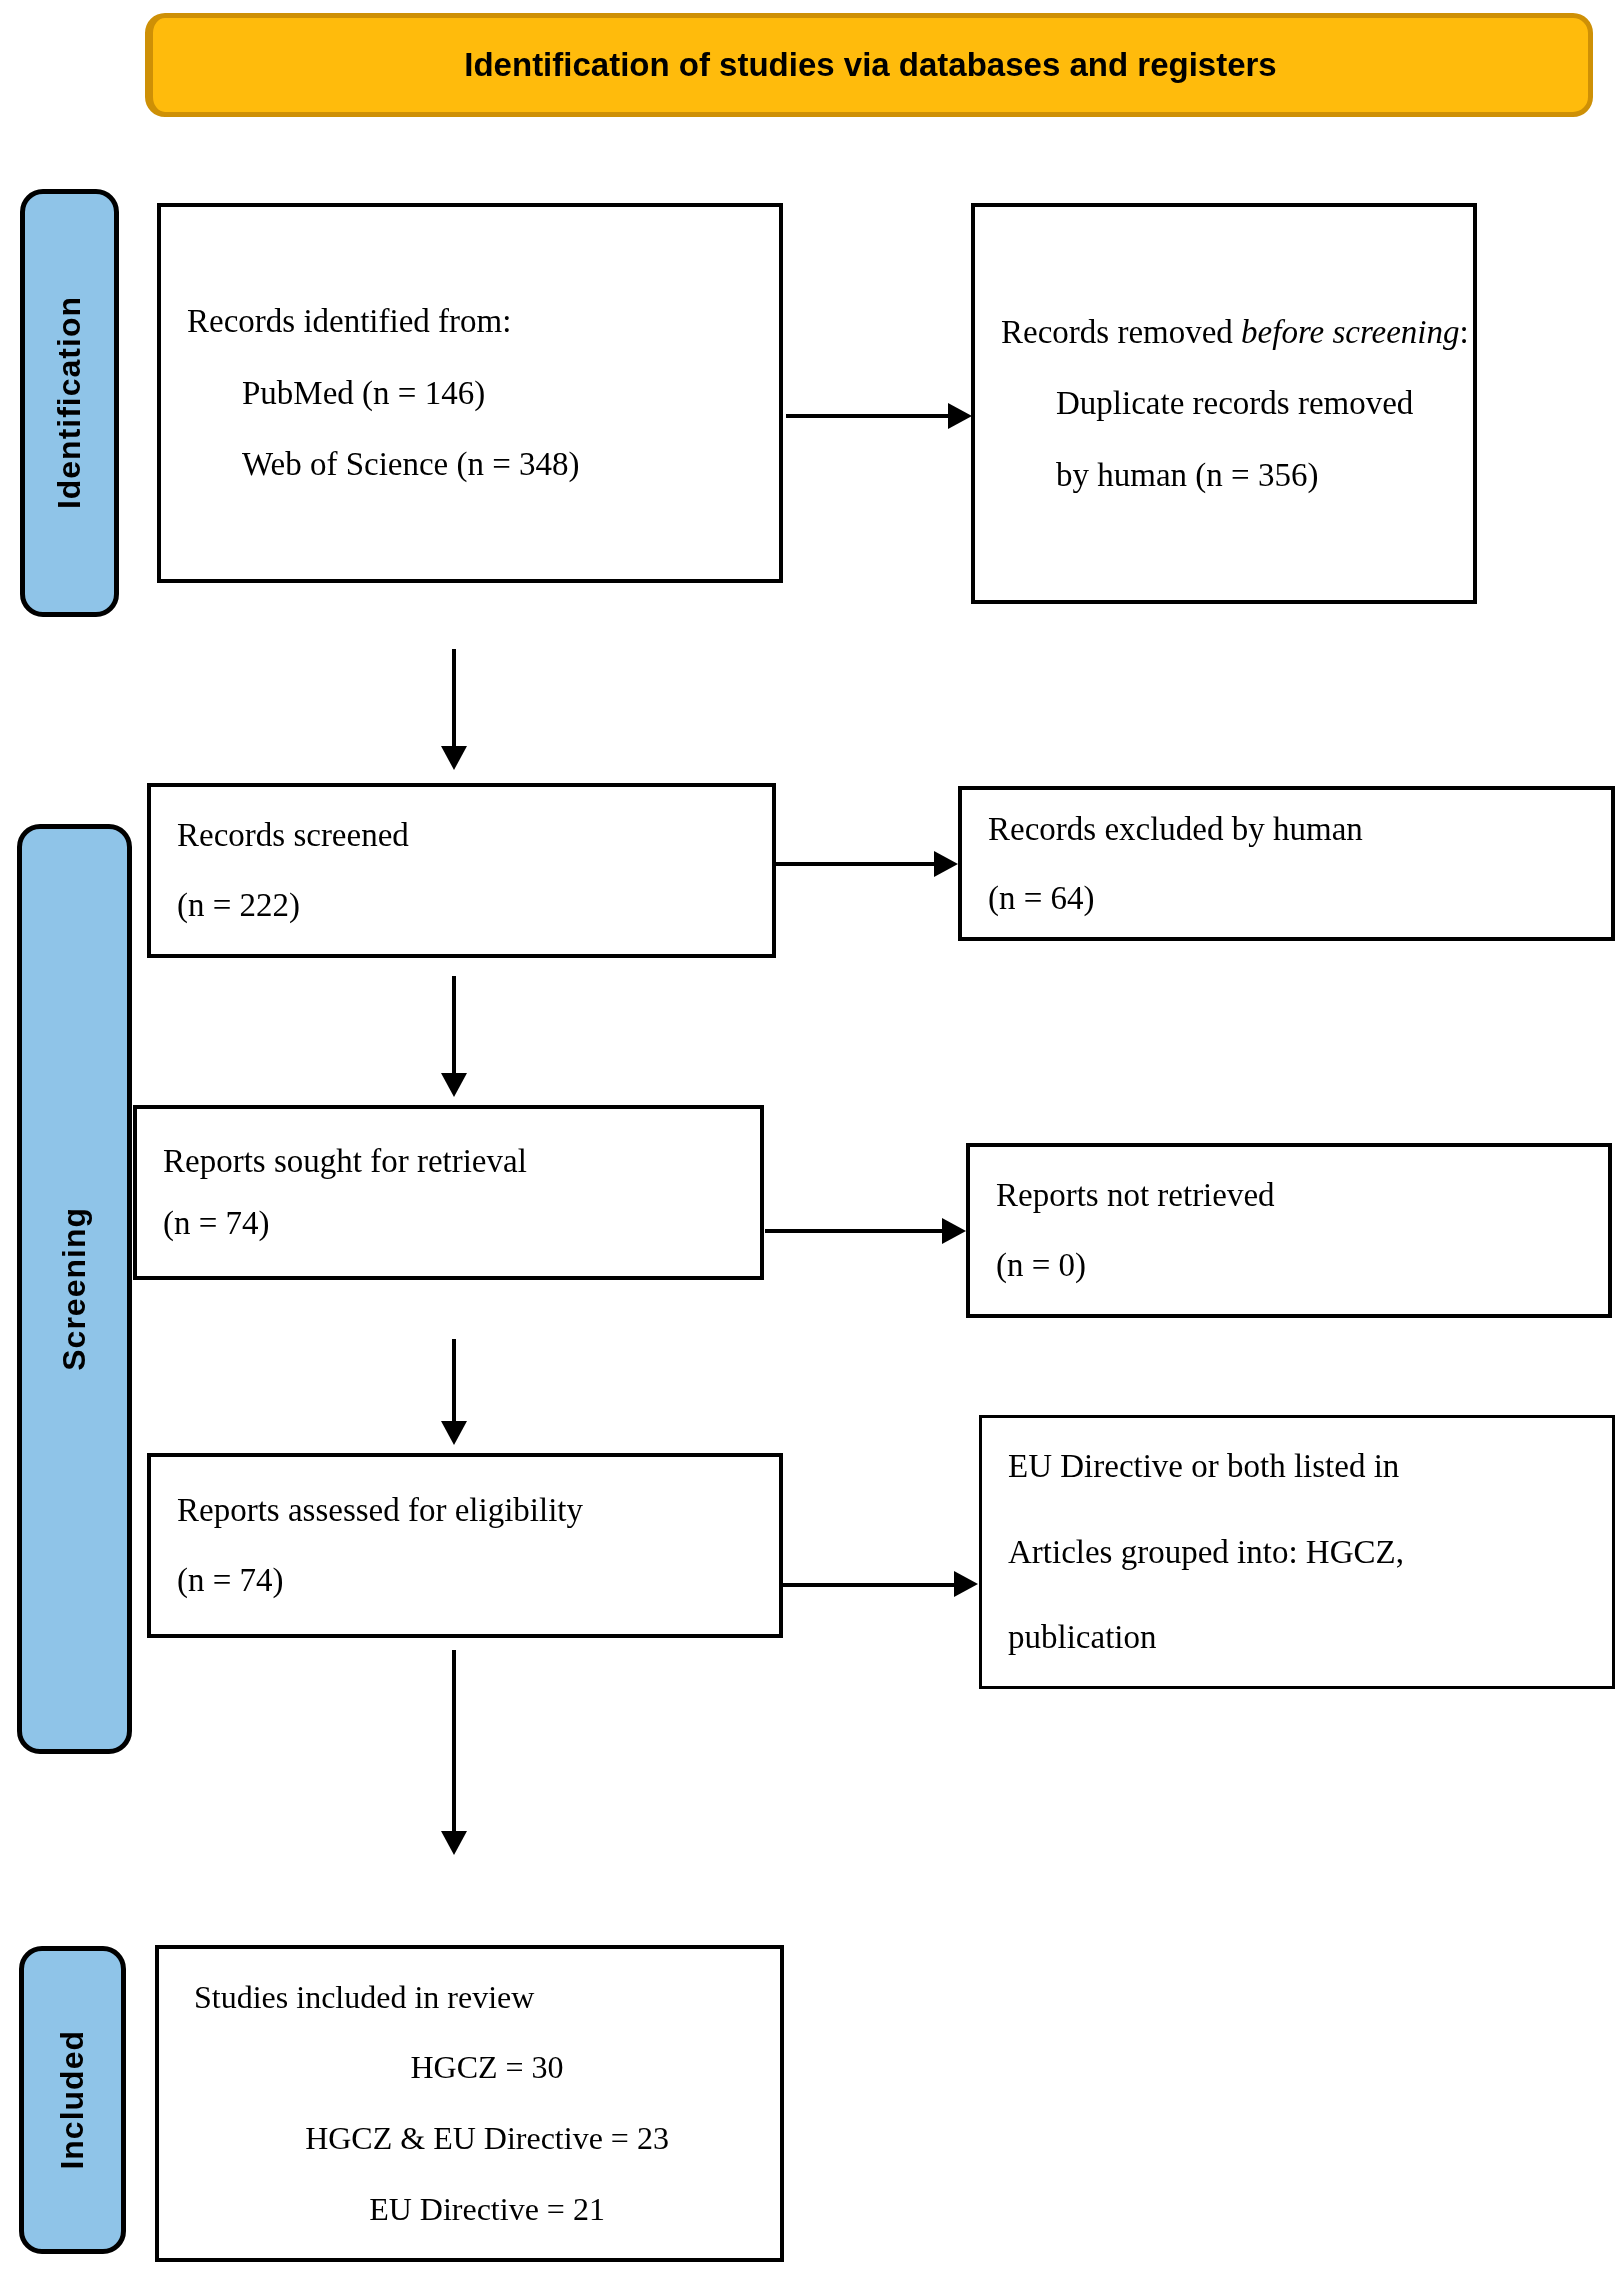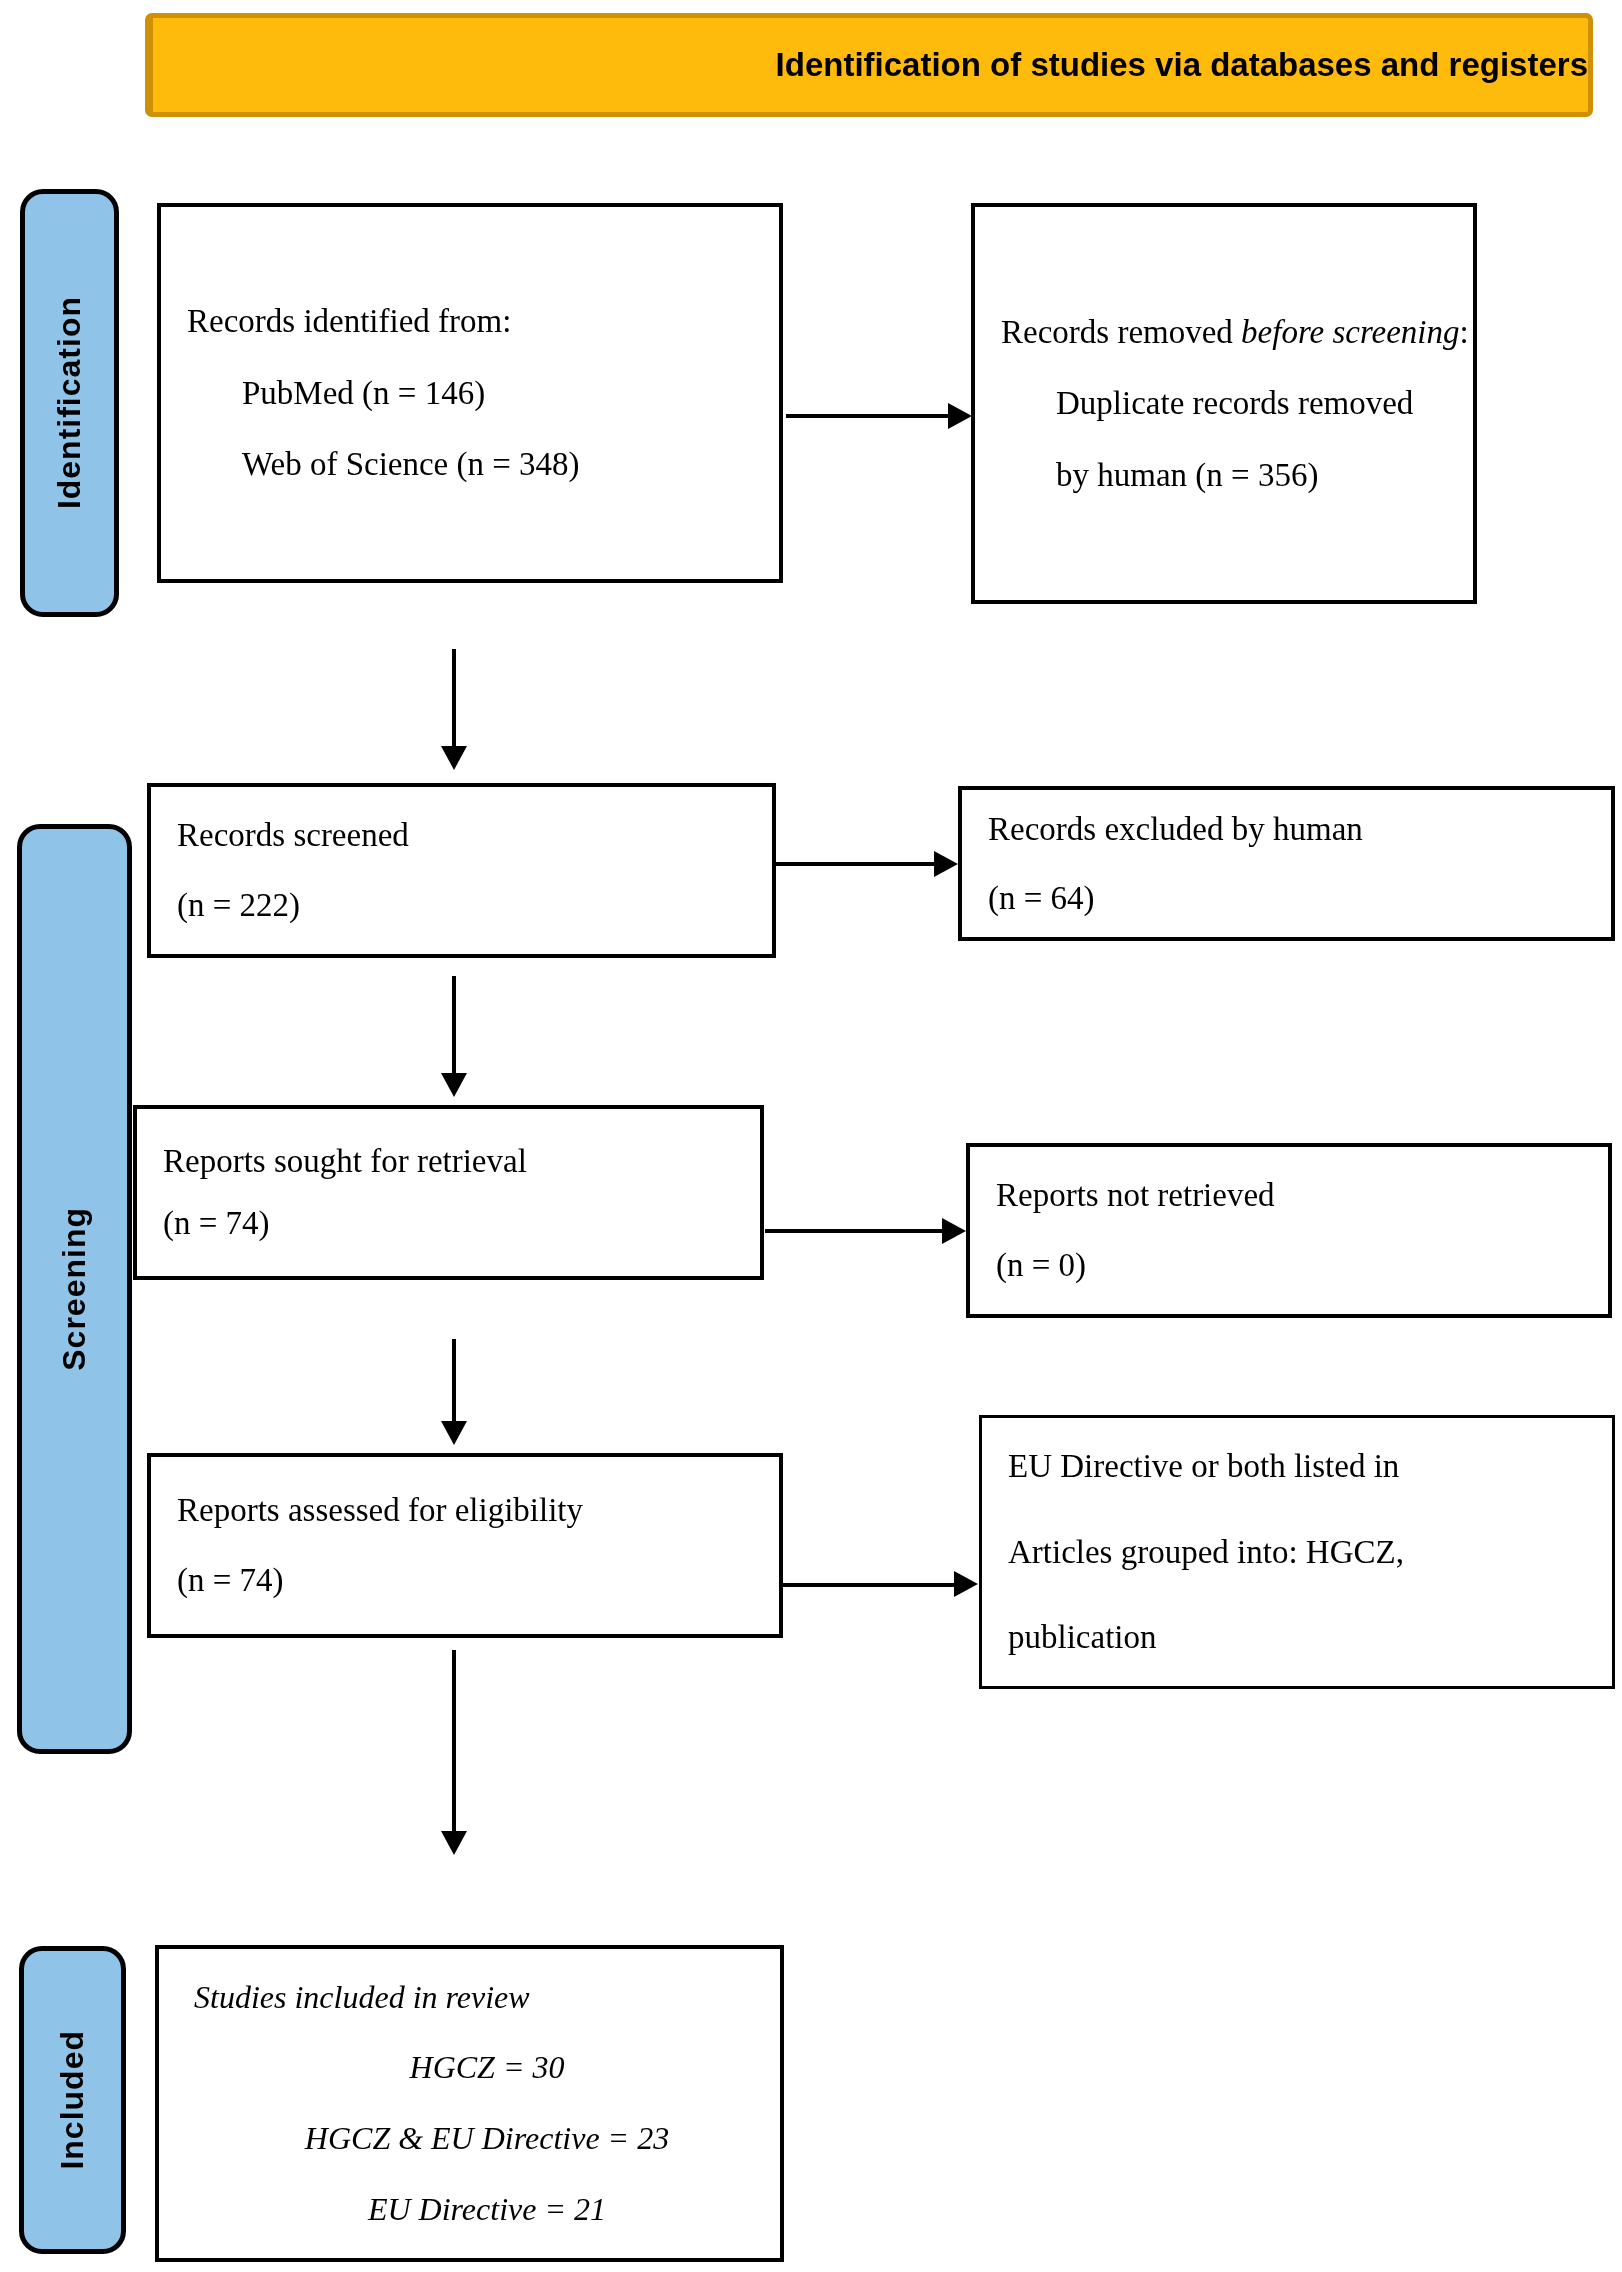--- a/index.html
+++ b/index.html
@@ -13,22 +13,22 @@
   }
   
   .banner{
     position:absolute;
     left:145px; top:12.7px;
     width:1448px; height:104px;
     box-sizing:border-box;
     background:var(--banner-fill,#FFBB0C);
     border:5px solid var(--banner-border,#CE9006);
     border-left-width:8px;
-    border-radius:7px;
-    display:flex; align-items:center; justify-content:flex-end;
+    border-radius:20px;
+    display:flex; align-items:center; justify-content:center;
   }
   .banner-title{
     font-family:"Liberation Sans","DejaVu Sans",sans-serif;
     font-weight:bold;
     font-size:33px;
     color:#000;
   }
   
   .sidebar{
     position:absolute;
@@ -70,21 +70,21 @@
   .it{font-style:italic;}
   #box-identified      {left:157px;  top:203px;  width:626px; height:380px; row-gap:37px;}
   #box-removed         {left:971px; top:203px;  width:506px; height:401px; row-gap:37px;}
   #box-screened        {left:147px;  top:783px; width:629px; height:175px; row-gap:35px;}
   #box-excluded        {left:958px; top:786px; width:657px; height:155px; row-gap:34px;}
   #box-sought          {left:133px;  top:1105px; width:631px; height:175px; row-gap:27px;}
   #box-not-retrieved   {left:966px; top:1143px; width:646px; height:175px; row-gap:35px;}
   #box-assessed        {left:147px;  top:1453px; width:636px; height:185px; row-gap:35px;}
   #box-grouped         {left:979px; top:1415px; width:636px; height:274px; row-gap:51px; border-width:3.5px;}
   #box-included-studies{left:155px;  top:1945px; width:629px; height:317px; row-gap:37px; font-size:32px;}
-  #box-included-studies .line{padding-left:35px;font-style:italic;}
+  #box-included-studies .line{padding-left:35px;}
   
   .hline{position:absolute; height:4px; background:#000;}
   .vline{position:absolute; width:4px;  background:#000;}
   .head-right{
     position:absolute; width:0; height:0;
     border-top:13px solid transparent;
     border-bottom:13px solid transparent;
     border-left:24px solid #000;
   }
   .head-down{

